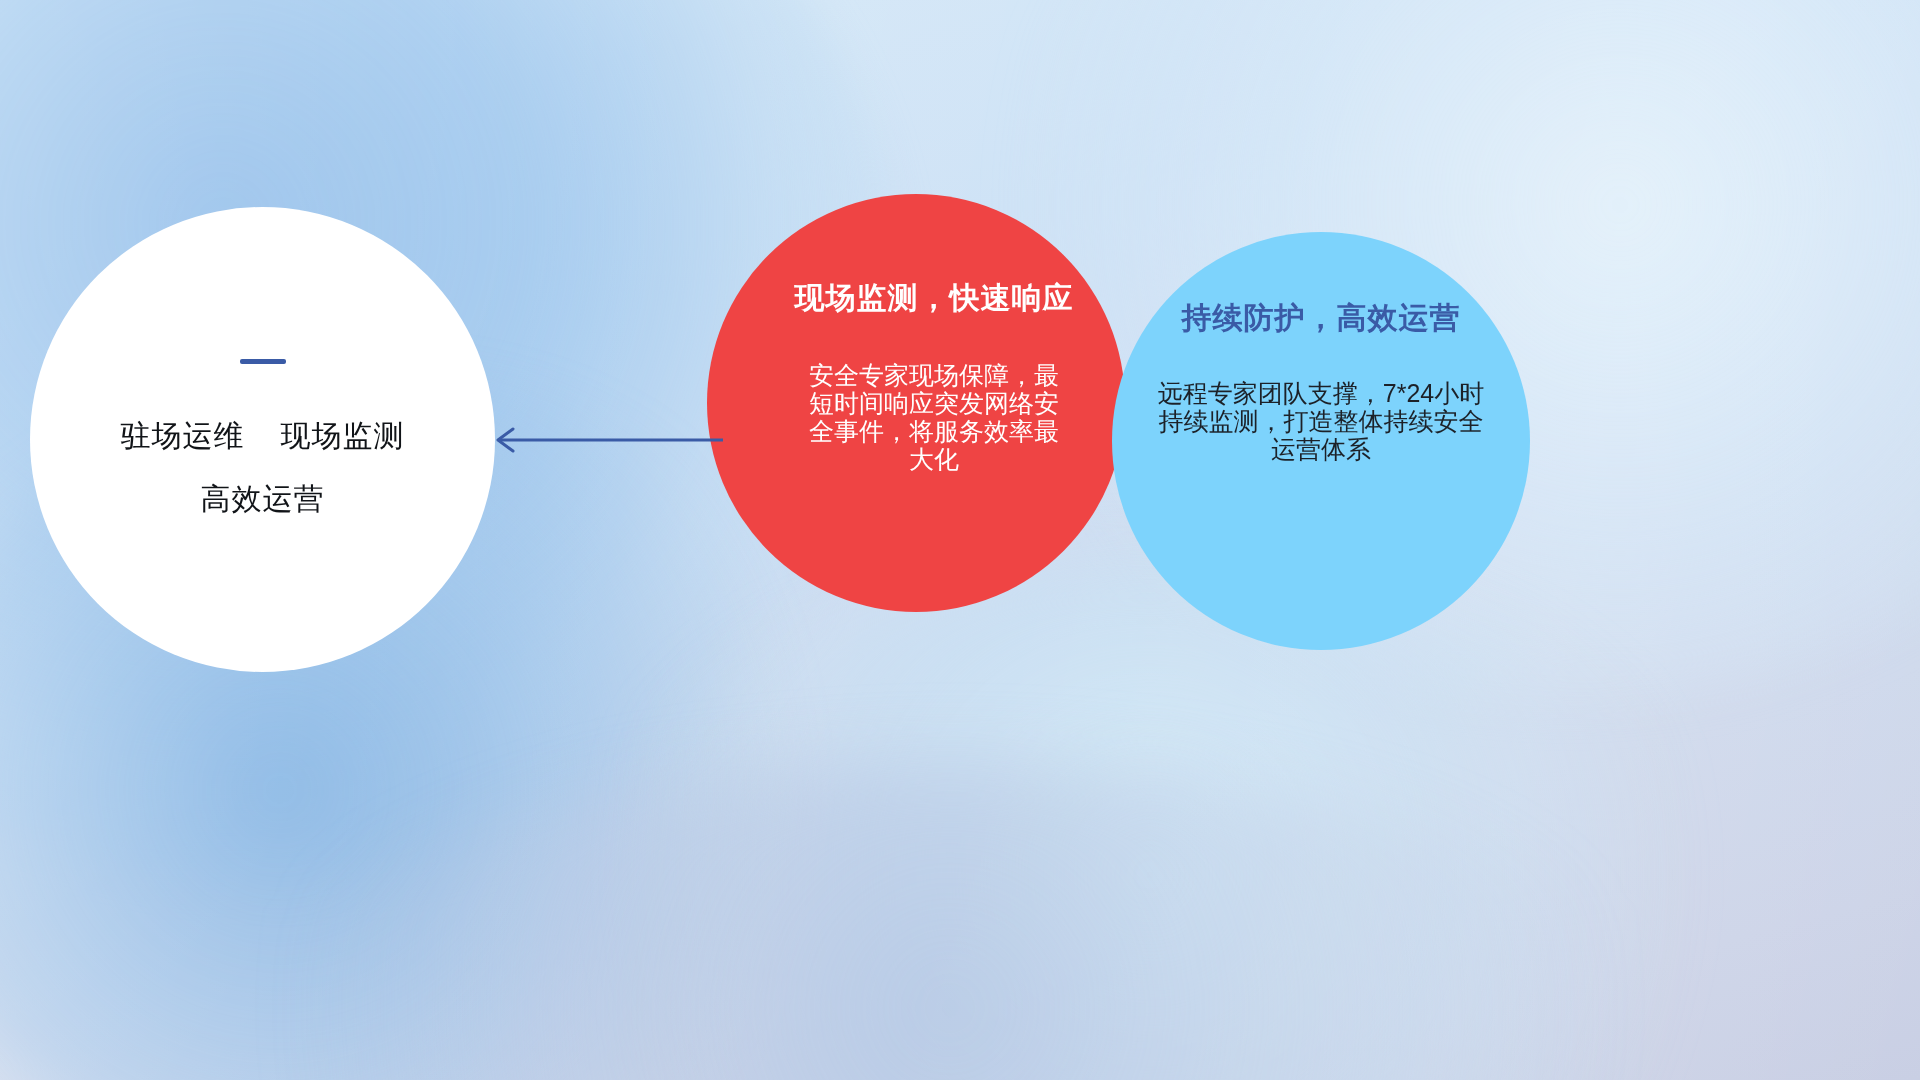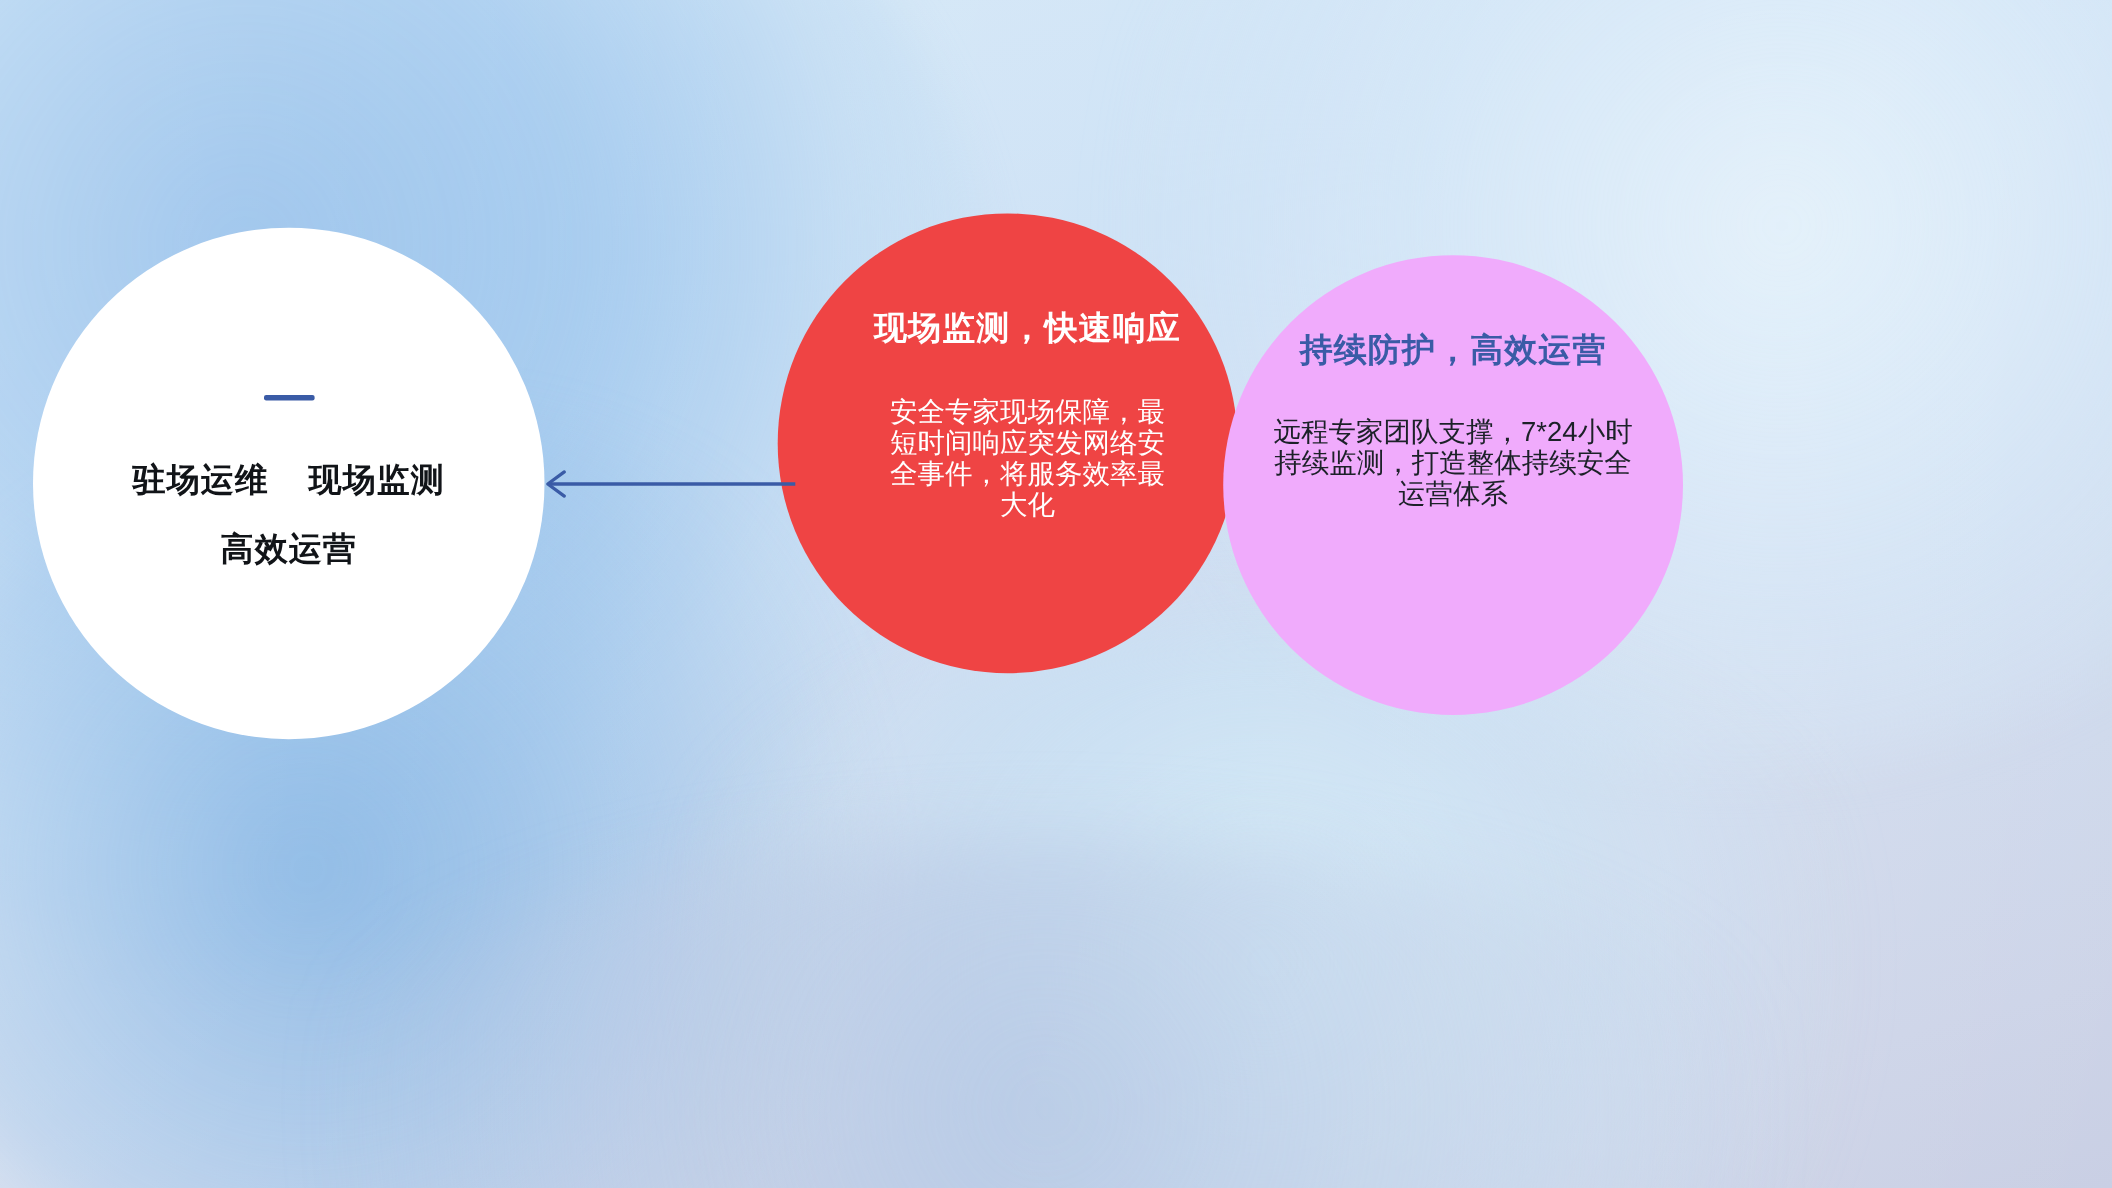--- a/index.html
+++ b/index.html
@@ -145,21 +145,21 @@
     gap: 22px;
     align-items: center;
   }
   #circle-left .tag-row {
     display: flex;
     gap: 36px;
     justify-content: center;
   }
   #circle-left .tag {
     font-size: 30px;
-    font-weight: bold;
+    font-weight: normal;
     color: #111418;
     letter-spacing: 1px;
     white-space: nowrap;
   }
 
   #circle-mid {
     left: 707px;
     top: 194px;
     width: 418px;
     height: 418px;
@@ -186,21 +186,21 @@
     line-height: 28px;
     color: #ffffff;
     text-align: center;
   }
 
   #circle-right {
     left: 1112px;
     top: 232px;
     width: 418px;
     height: 418px;
-    background: #f0abfc;
+    background: #7dd3fc;
     z-index: 5;
     display: flex;
     flex-direction: column;
     align-items: center;
     padding-top: 66px;
   }
   #circle-right .head {
     font-size: 30px;
     font-weight: bold;
     color: #3a5ba6;

